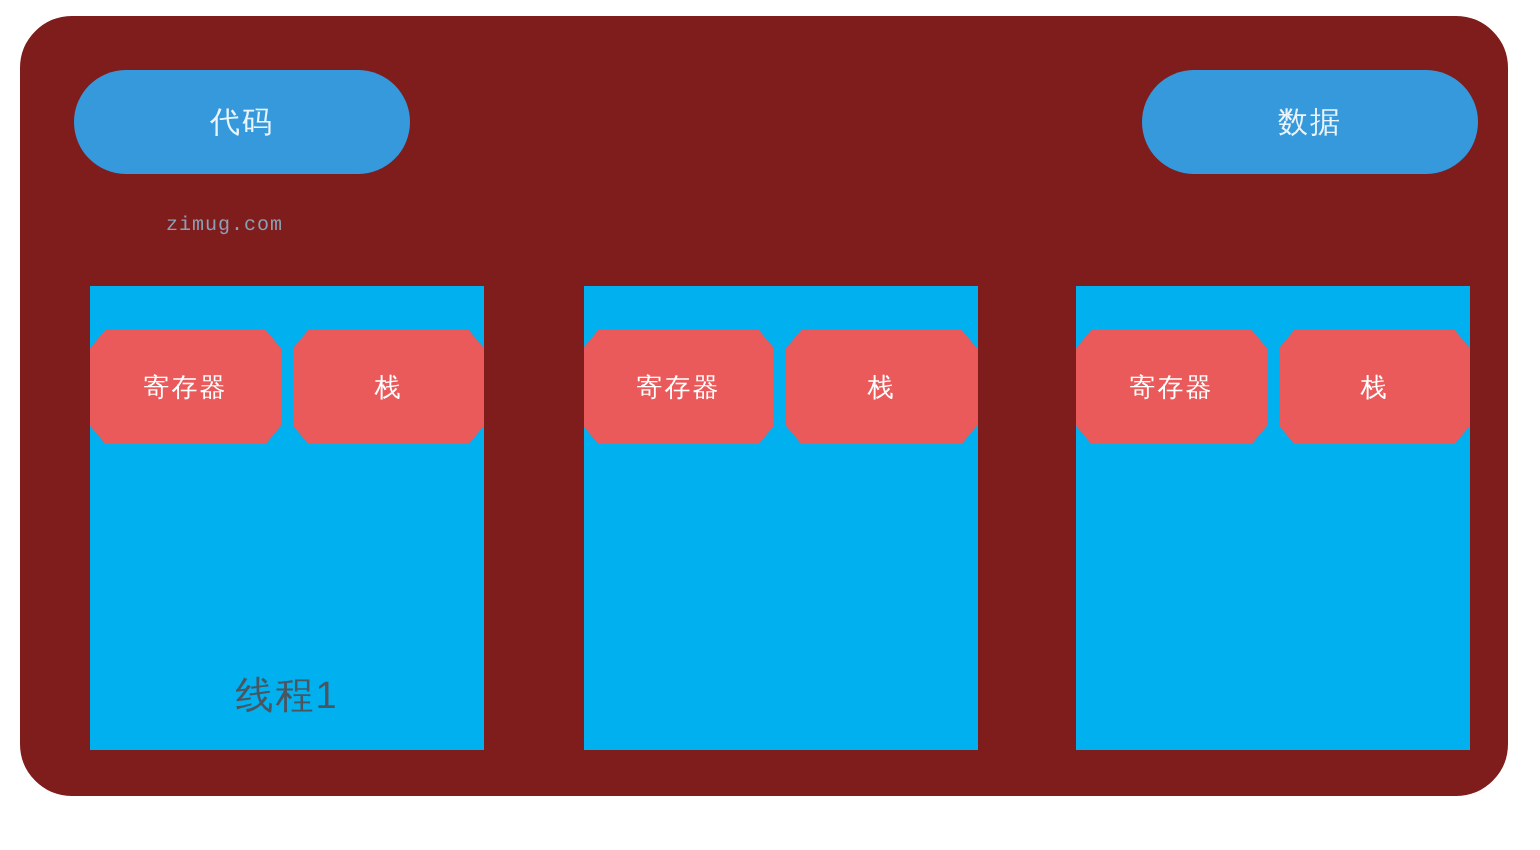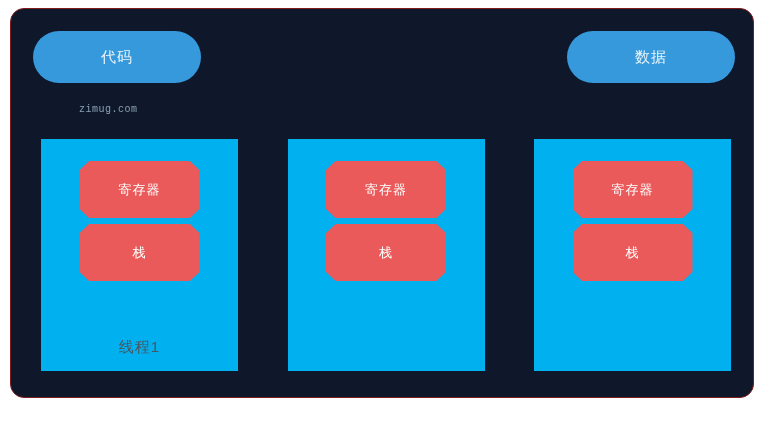--- a/index.html
+++ b/index.html
@@ -15,23 +15,23 @@
   }
 
   
   #process-panel {
     position: absolute;
     left: 10px;
     top: 8px;
     width: 744px;
     height: 390px;
     box-sizing: border-box;
-    background: #0f172a;
-    border: 1px solid #7f1d1d;
-    border-radius: 14px;
+    background: #7f1d1d;
+    border: 5px solid #7f1d1d;
+    border-radius: 26px;
   }
 
   
   #segment-row {
     position: absolute;
     left: 22px;
     top: 22px;
     width: 702px;
     height: 52px;
     display: flex;
@@ -84,21 +84,20 @@
     background: #00b0ef;
     display: flex;
     flex-direction: column;
     align-items: center;
   }
 
   .slot-stack {
     width: 100%;
     padding-top: 22px;
     display: flex;
-    flex-direction: column;
     align-items: center;
     gap: 6px;
   }
 
   
   .slot {
     width: 120px;
     height: 57px;
     background: #ea5a5a;
     color: #ffffff;
@@ -114,21 +113,21 @@
       0% 84%, 0% 16%
     );
   }
 
   .thread-label {
     position: absolute;
     left: 0;
     right: 0;
     bottom: 14px;
     text-align: center;
-    font-size: 15px;
+    font-size: 19px;
     color: #4a5560;
     letter-spacing: 1px;
   }
 </style>
 </head>
 <body>
 
 <div id="process-panel">
 
   <div id="segment-row">

